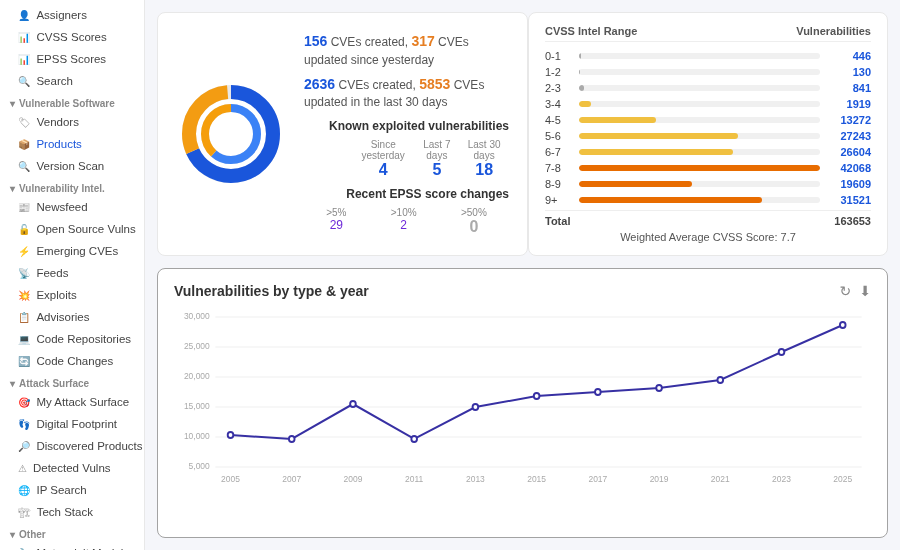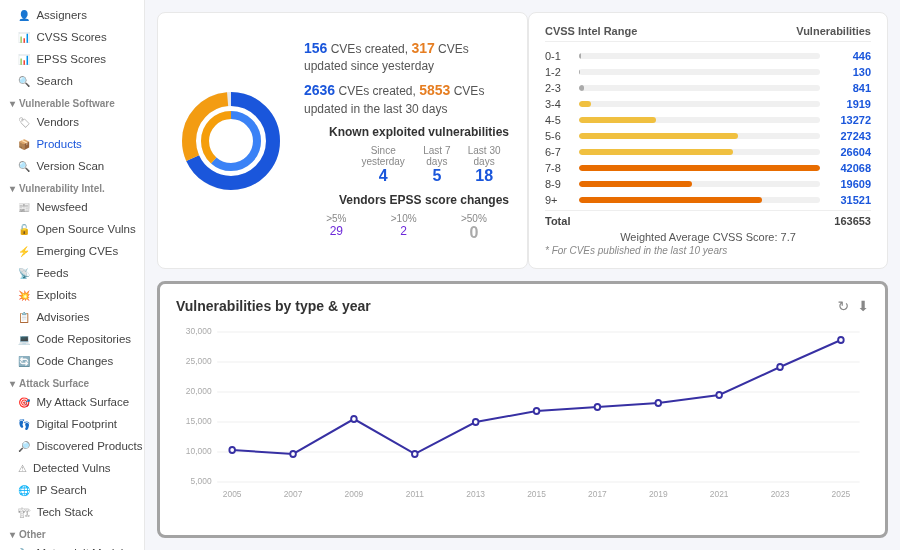--- a/index.html
+++ b/index.html
@@ -105,21 +105,21 @@
     .cvss-bar { height: 100%; border-radius: 3px; }
     .cvss-count { width: 45px; text-align: right; font-size: 11px; color: #1a56db; font-weight: 600; }
     .cvss-total-row { display: flex; justify-content: space-between; border-top: 1px solid #eee; padding-top: 4px; margin-top: 2px; font-size: 11px; font-weight: 600; color: #444; }
     .cvss-footer { text-align: center; font-size: 11px; color: #555; margin-top: 4px; font-weight: 500; }
     .cvss-note { font-size: 10px; color: #888; font-style: italic; margin-top: 2px; }
 
     
     .chart-card {
       background: #fff;
       border-radius: 8px;
-      border: 3px solid #a3a3a3;
+      border: 1px solid #a3a3a3;
       padding: 14px 16px;
       flex: 1;
     }
     .chart-header { display: flex; justify-content: space-between; align-items: center; margin-bottom: 8px; }
     .chart-title { font-size: 14px; font-weight: 600; color: #333; }
     .chart-icons { display: flex; gap: 8px; }
     .chart-icon-btn { cursor: pointer; color: #888; font-size: 14px; }
 
     svg.line-chart { width: 100%; height: 180px; }
   </style>
@@ -284,21 +284,21 @@
               <div class="exploit-val">5</div>
             </div>
             <div class="exploit-col">
               <div class="exploit-label">Last 30 days</div>
               <div class="exploit-val">18</div>
             </div>
           </div>
         </div>
 
         <div class="epss-section">
-          <div class="section-title">Vendors EPSS score changes</div>
+          <div class="section-title">Recent EPSS score changes</div>
           <div class="epss-row">
             <div class="epss-col">
               <div class="epss-label">&gt;5%</div>
               <div class="epss-val">29</div>
             </div>
             <div class="epss-col">
               <div class="epss-label">&gt;10%</div>
               <div class="epss-val">2</div>
             </div>
             <div class="epss-col">
@@ -387,21 +387,20 @@
       </div>
       <span class="cvss-count" style="color:#1a56db;">31521</span>
     </div>
         </div>
 
       <div class="cvss-total-row">
         <span>Total</span>
         <span>163653</span>
       </div>
       <div class="cvss-footer">Weighted Average CVSS Score: 7.7</div>
-      <div class="cvss-note">* For CVEs published in the last 10 years</div>
     </div>
   </div>
 
   <div class="chart-card">
     <div class="chart-header">
       <span class="chart-title">Vulnerabilities by type &amp; year</span>
       <div class="chart-icons">
         <span class="chart-icon-btn">↻</span>
         <span class="chart-icon-btn">⬇</span>
       </div>

